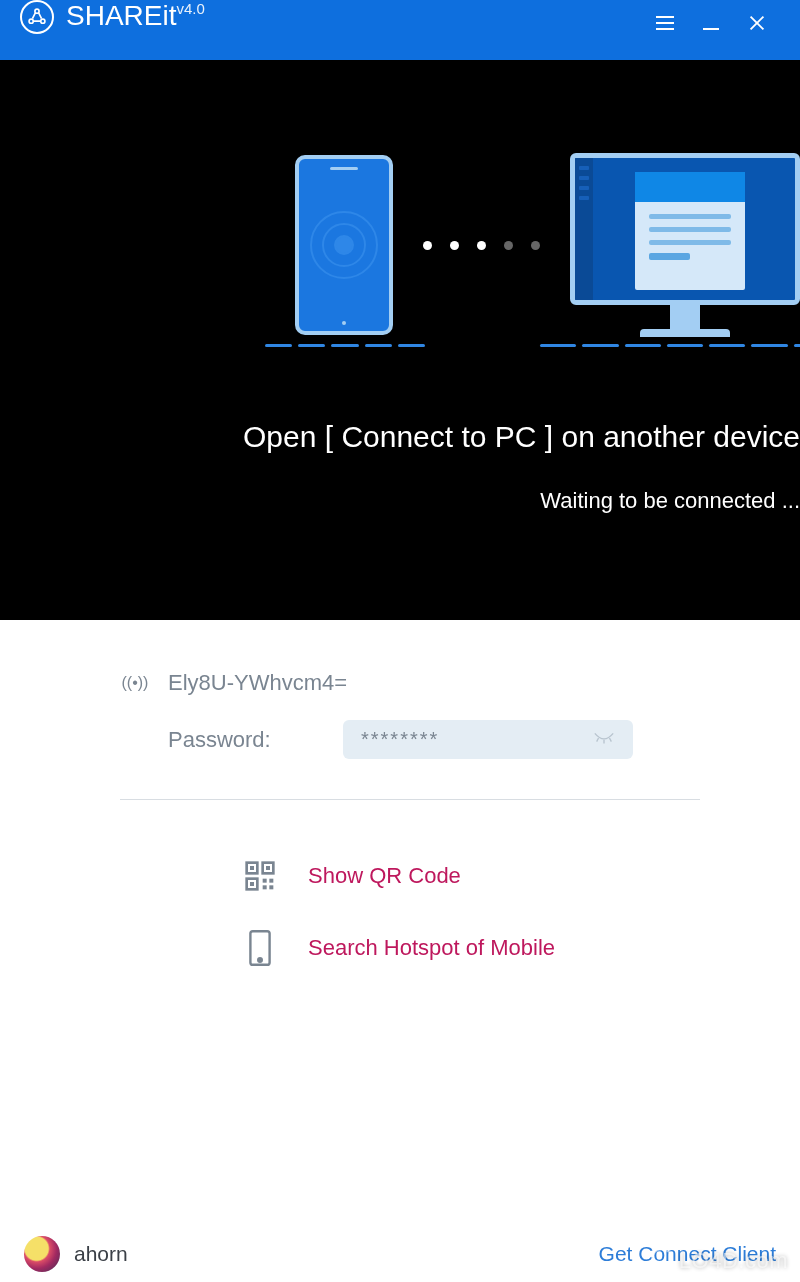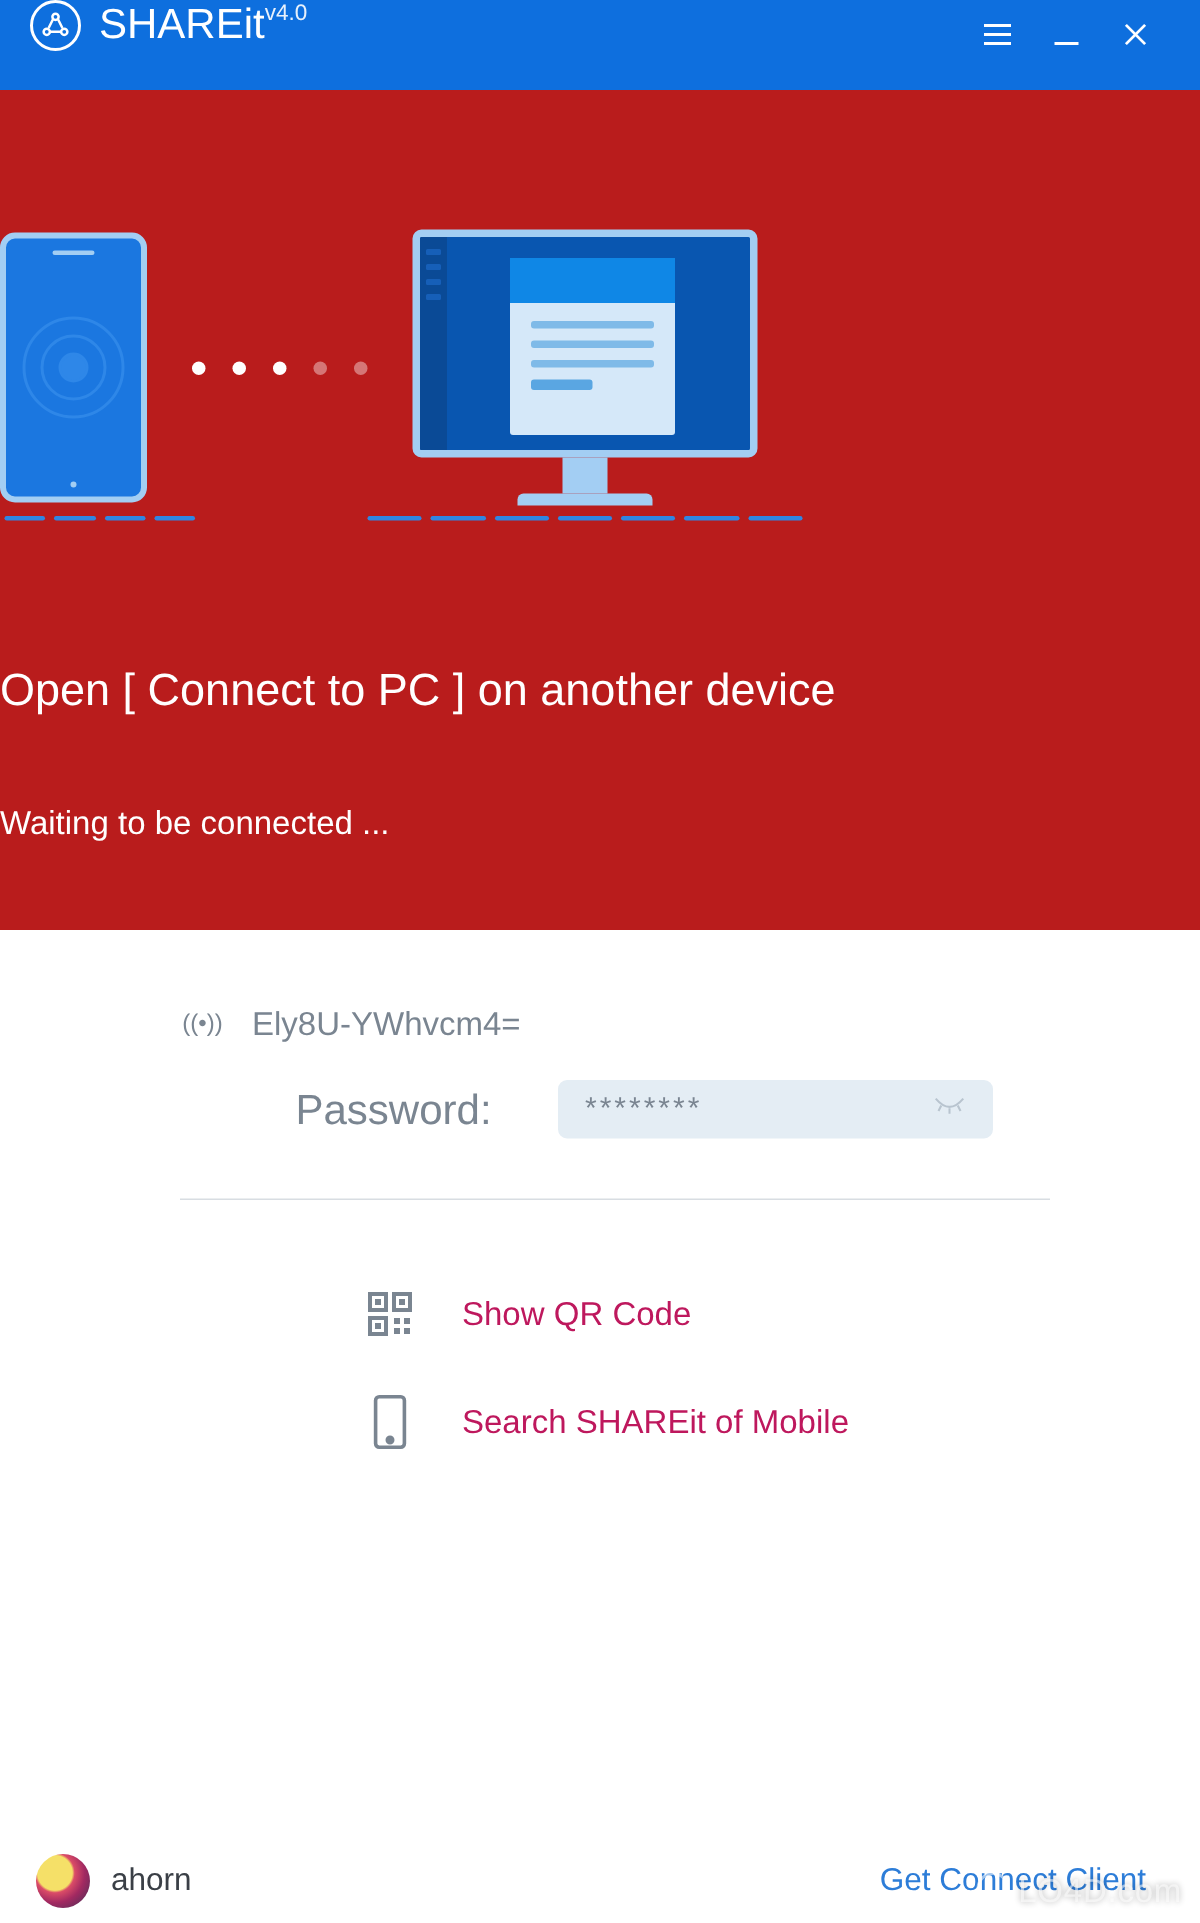--- a/index.html
+++ b/index.html
@@ -48,28 +48,27 @@
       display: flex;
       align-items: center;
       justify-content: center;
       cursor: pointer;
       color: #fff;
     }
     .titlebar-btn svg { stroke: #fff; }
     
     
     .hero {
-      background: #b91c1c;
+      background: #000000;
       height: 560px;
       display: flex;
       flex-direction: column;
-      align-items: flex-start;
+      align-items: flex-end;
       color: #fff;
       position: relative;
-      gap: 24px;
     }
     .illustration {
       margin-top: 70px;
       height: 230px;
       display: flex;
       align-items: center;
       justify-content: center;
       gap: 30px;
     }
     
@@ -243,24 +242,23 @@
       font-size: 22px;
       color: #7a8591;
     }
     .pw-row {
       display: flex;
       align-items: center;
       margin-bottom: 40px;
     }
     .pw-spacer { width: 48px; }
     .pw-label {
-      font-size: 28px;
+      font-size: 22px;
       color: #7a8591;
       width: 175px;
-      margin-left: 29px;
     }
     .pw-field {
       background: #e4edf4;
       border-radius: 6px;
       padding: 8px 18px;
       display: flex;
       align-items: center;
       width: 290px;
       justify-content: space-between;
     }
@@ -295,21 +293,21 @@
     .action-label {
       font-size: 22px;
       color: #be185d;
     }
     
     
     .footer {
       position: absolute;
       bottom: 0;
       left: 0;
-      right: 12px;
+      right: 0;
       height: 56px;
       display: flex;
       align-items: center;
       padding: 0 24px;
     }
     .avatar {
       width: 36px;
       height: 36px;
       border-radius: 50%;
       margin-right: 14px;
@@ -486,21 +484,21 @@
     <div class="action-label">Show QR Code</div>
   </div>
 
   <div class="action-row">
     <div class="action-icon">
       <svg width="26" height="36" viewBox="0 0 20 30" fill="none" stroke="#7a8591" stroke-width="2">
         <rect x="2" y="1" width="16" height="28" rx="2"></rect>
         <circle cx="10" cy="25" r="1.5" fill="#7a8591"></circle>
       </svg>
     </div>
-    <div class="action-label">Search SHAREit of Mobile</div>
+    <div class="action-label">Search Hotspot of Mobile</div>
   </div>
 </div>
 
 <div class="footer">
   <div class="avatar"></div>
   <div class="username">ahorn</div>
   <div class="footer-spacer"></div>
   <div class="get-client">Get Connect Client</div>
 </div>
 

